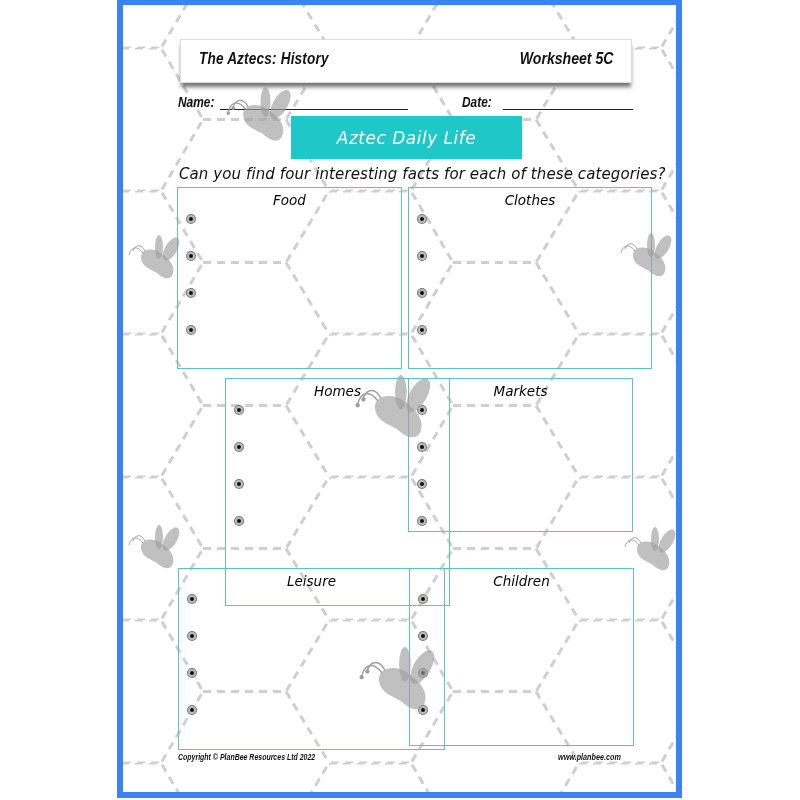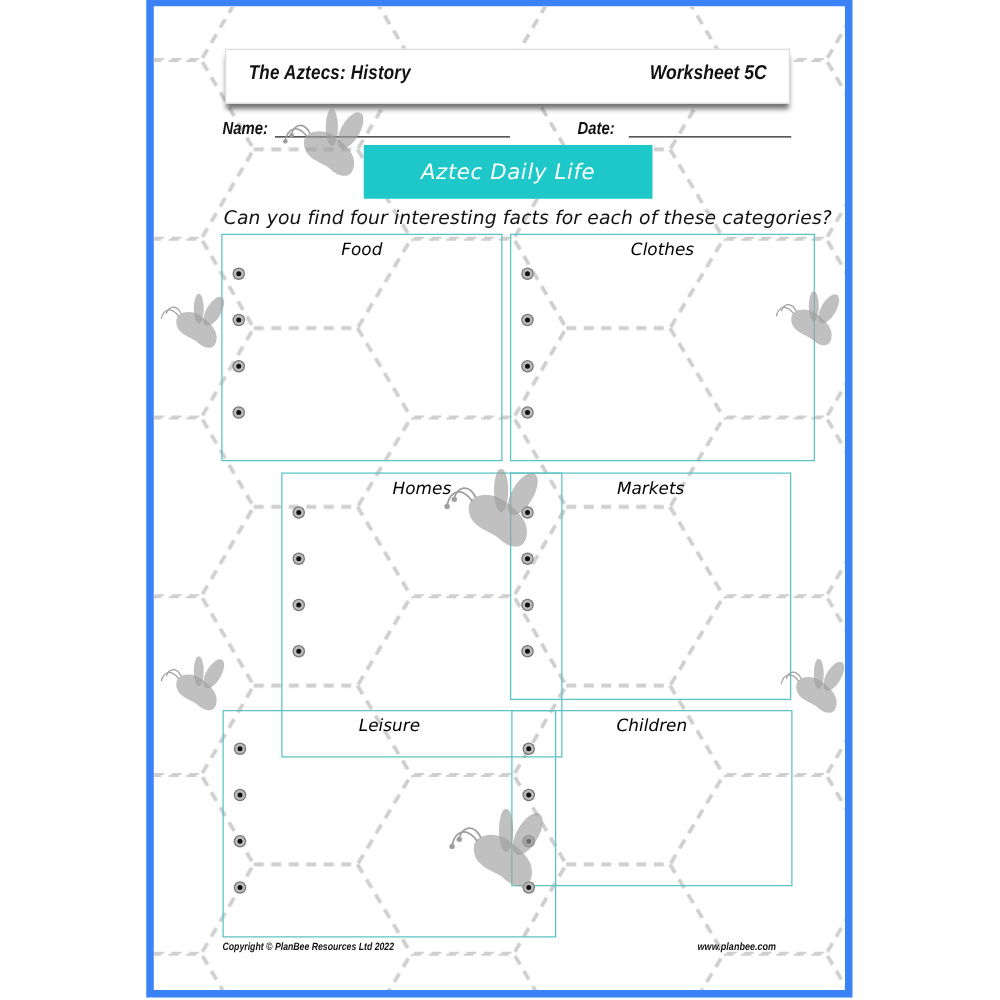--- a/index.html
+++ b/index.html
@@ -69,35 +69,35 @@
     <span class="bullet" style="top:101px;"></span>
     <span class="bullet" style="top:138px;"></span>
   </div>
   <div class="abs cat-box" style="left:54px; top:373px; width:225px; height:228px;margin-left:48px;">
     <div class="cat-title">Homes</div>
     <span class="bullet" style="top:27px;"></span>
     <span class="bullet" style="top:64px;"></span>
     <span class="bullet" style="top:101px;"></span>
     <span class="bullet" style="top:138px;"></span>
   </div>
-  <div class="abs cat-box" style="left:285px; top:373px; width:225px; height:182px;">
+  <div class="abs cat-box" style="left:285px; top:373px; width:225px; height:154px;">
     <div class="cat-title">Markets</div>
     <span class="bullet" style="top:27px;"></span>
     <span class="bullet" style="top:64px;"></span>
     <span class="bullet" style="top:101px;"></span>
     <span class="bullet" style="top:138px;"></span>
   </div>
   <div class="abs cat-box" style="left:55px; top:563px; width:267px; height:182px;">
     <div class="cat-title">Leisure</div>
     <span class="bullet" style="top:26px;"></span>
     <span class="bullet" style="top:63px;"></span>
     <span class="bullet" style="top:100px;"></span>
     <span class="bullet" style="top:137px;"></span>
   </div>
-  <div class="abs cat-box" style="left:286px; top:563px; width:225px; height:141px;">
+  <div class="abs cat-box" style="left:286px; top:563px; width:225px; height:178px;">
     <div class="cat-title">Children</div>
     <span class="bullet" style="top:26px;"></span>
     <span class="bullet" style="top:63px;"></span>
     <span class="bullet" style="top:100px;"></span>
     <span class="bullet" style="top:137px;"></span>
   </div>
 
   <svg class="bee" style="left:100px; top:82px; width:80px; height:62px;" viewBox="0 0 60 50">
     <g fill="#9e9e9e" fill-opacity="0.65" stroke="none">
       <ellipse cx="32" cy="12" rx="4" ry="12"></ellipse>

